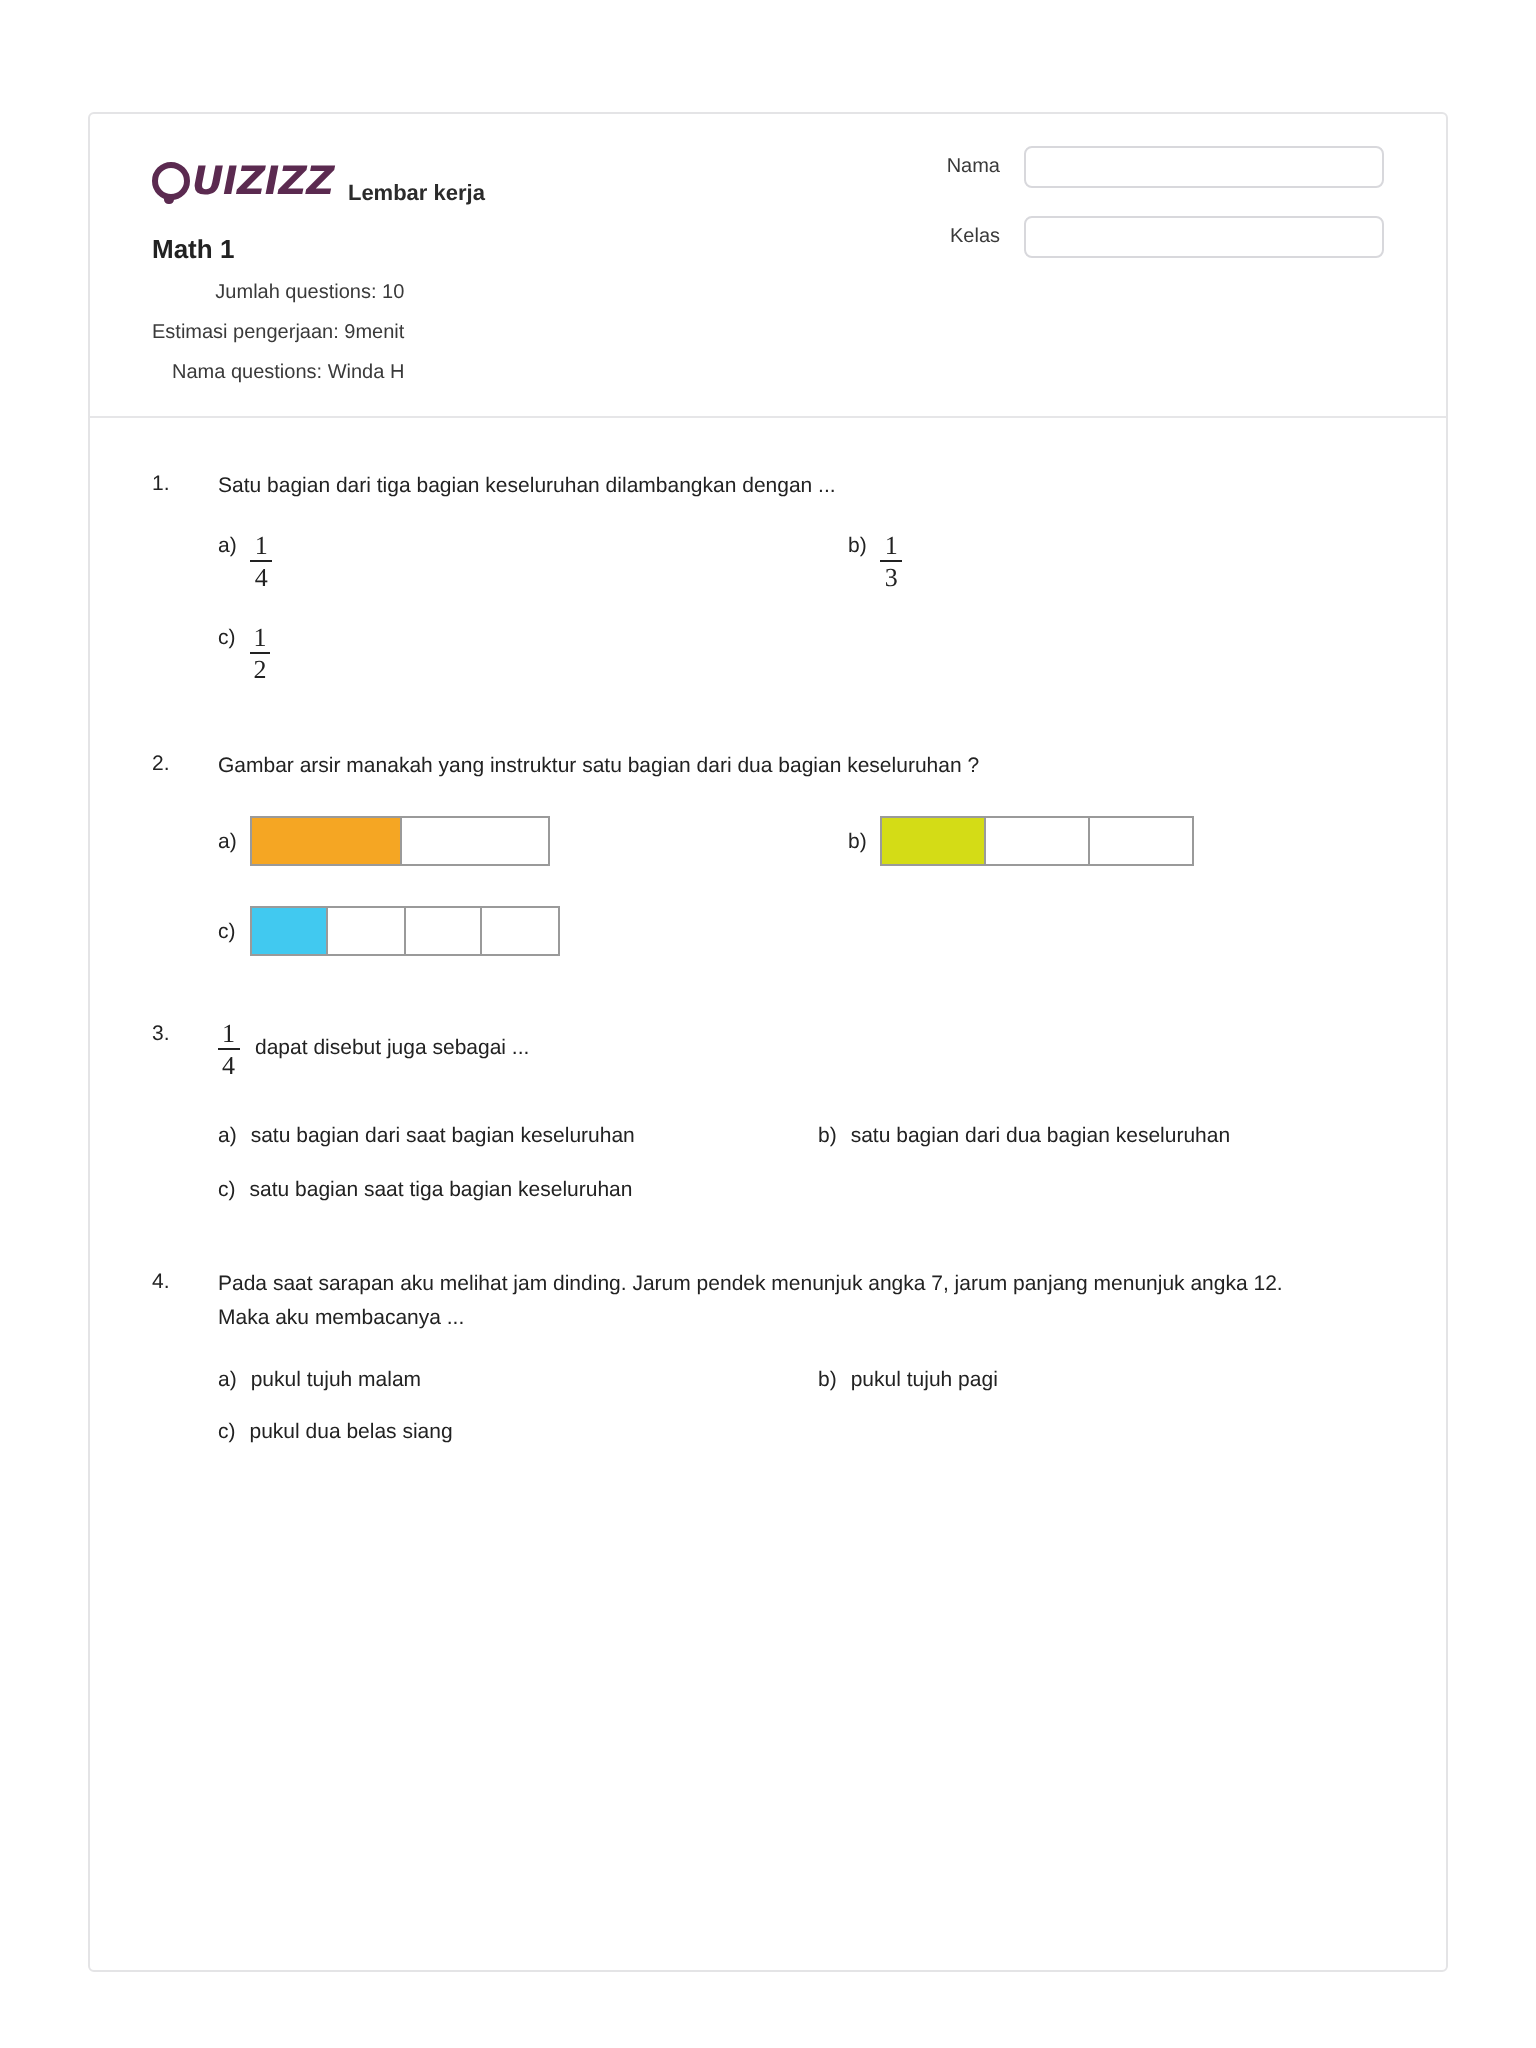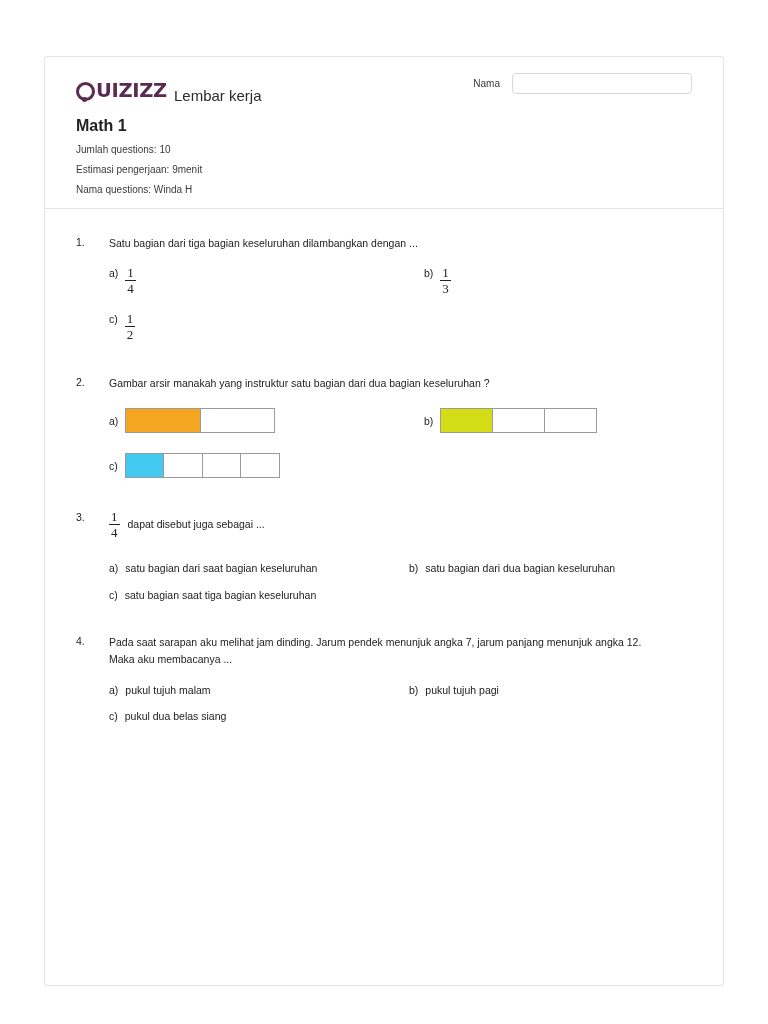--- a/index.html
+++ b/index.html
@@ -45,21 +45,22 @@
     gap: 7px;
   }
   .logo {
     font-family: "DejaVu Sans", sans-serif;
     font-size: 20px;
     font-weight: 700;
     letter-spacing: -0.6px;
     color: #5b2a50;
     line-height: 1;
     display: flex;
-    align-items: flex-end;
+    align-items: center;
+    font-style: italic;
   }
   .logo-q {
     position: relative;
     display: inline-block;
     width: 19px;
     height: 19px;
     margin-right: 1px;
   }
   .logo-q .ring {
     position: absolute;
@@ -76,42 +77,43 @@
     width: 4.6px; height: 4.6px;
     border-radius: 50%;
     background: #5b2a50;
   }
   .logo-text {
     font-size: 19.5px;
     font-weight: 700;
     letter-spacing: -0.3px;
   }
   .worksheet-label {
-    font-size: 15px;
-    font-weight: 400;
+    font-size: 11px;
+    font-weight: 700;
     color: #2b2b2b;
     letter-spacing: 0;
   }
 
   .meta {
     position: absolute;
     left: 31px;
     top: 60px;
   }
   .meta .title {
-    font-size: 16px;
+    font-size: 13px;
     font-weight: 700;
     color: #222;
     margin-bottom: 9px;
   }
   .meta .line {
     font-size: 10px;
     color: #3a3a3a;
     margin-bottom: 9px;
     line-height: 1.1;
+    text-align: right;
   }
 
   .fields {
     position: absolute;
     right: 31px;
     top: 16px;
     width: 295px;
   }
   .field-row {
     display: flex;
@@ -248,20 +250,24 @@
     <div class="meta">
       <div class="title">Math 1</div>
       <div class="line">Jumlah questions: 10</div>
       <div class="line">Estimasi pengerjaan: 9menit</div>
       <div class="line">Nama questions: Winda H</div>
     </div>
 
     <div class="fields">
       <div class="field-row">
         <div class="field-label">Nama</div>
+        <div class="field-box"></div>
+      </div>
+      <div class="field-row">
+        <div class="field-label">Kelas</div>
         <div class="field-box"></div>
       </div>
     </div>
   </div>
 
   <div class="content">
 
     <div class="question" style="margin-bottom:34px;">
       <div class="q-head">
         <div class="q-num">1.</div>

